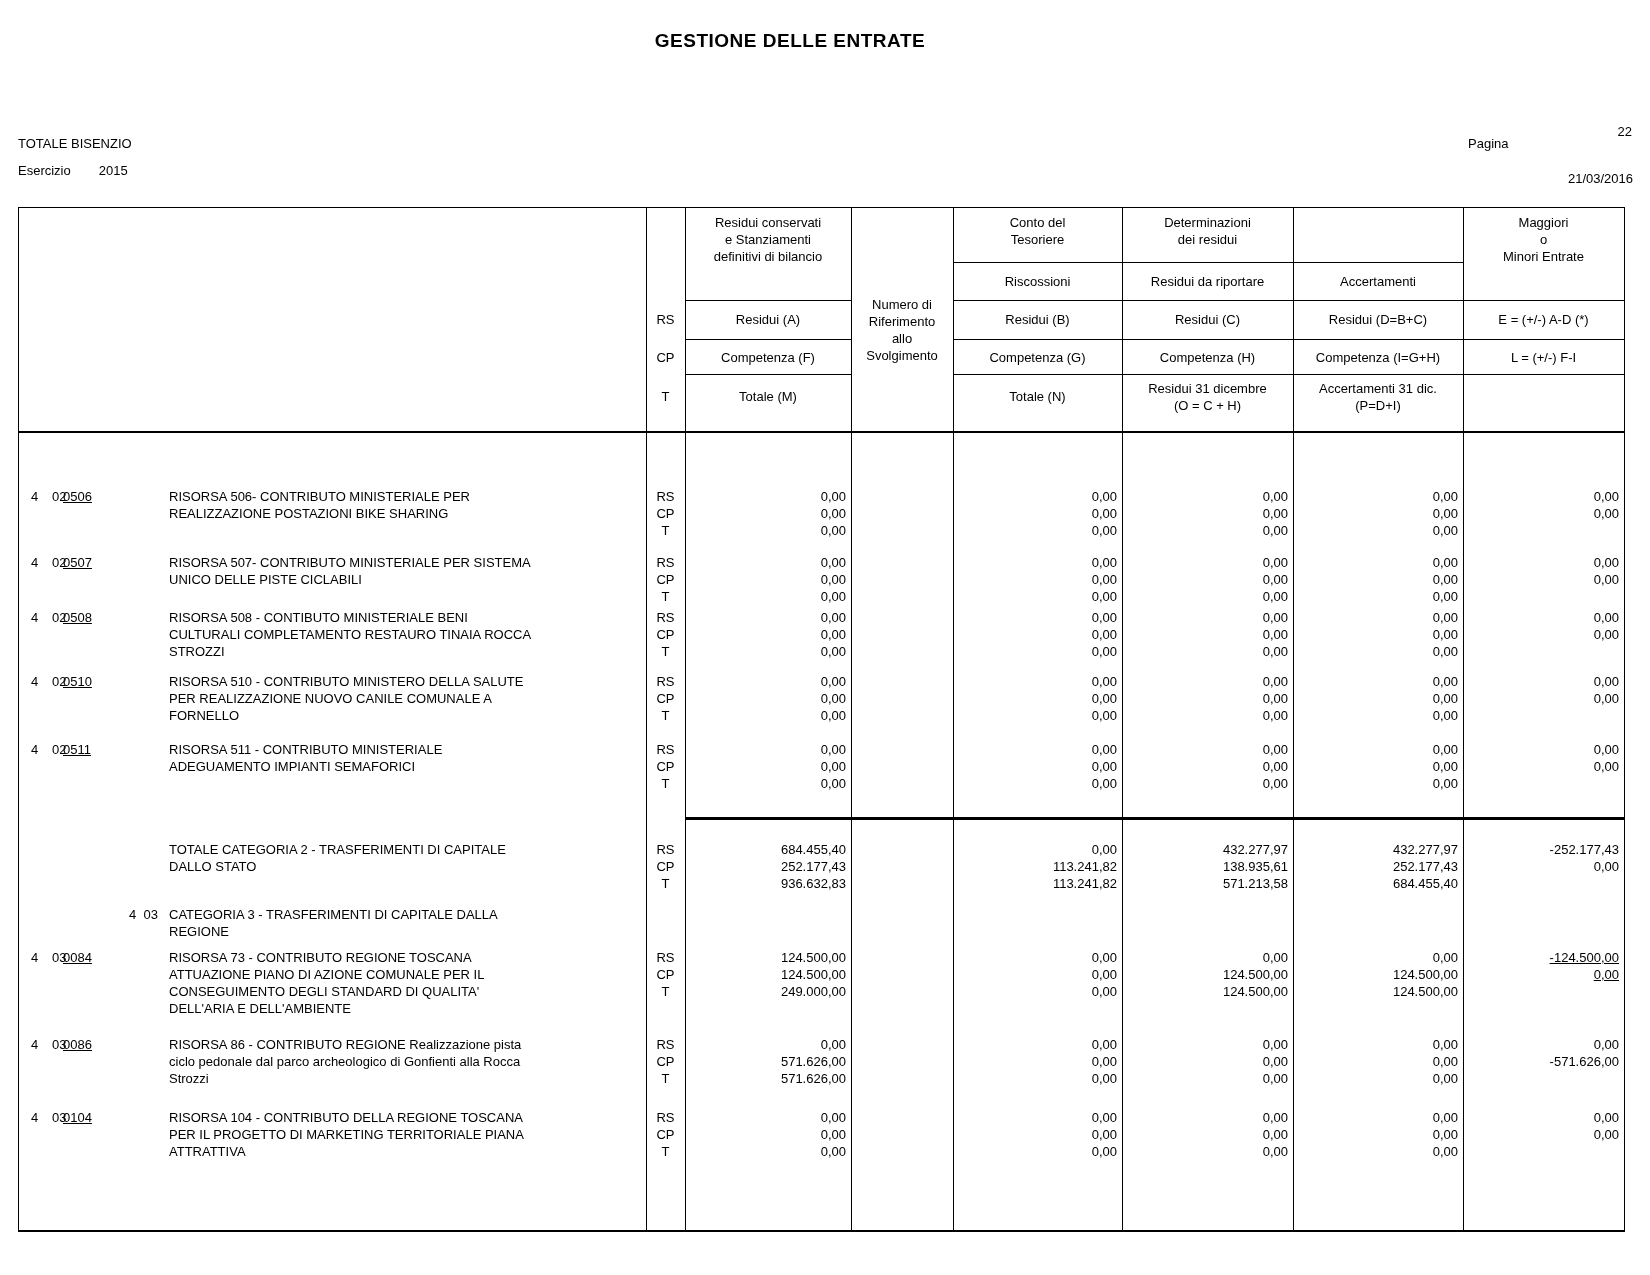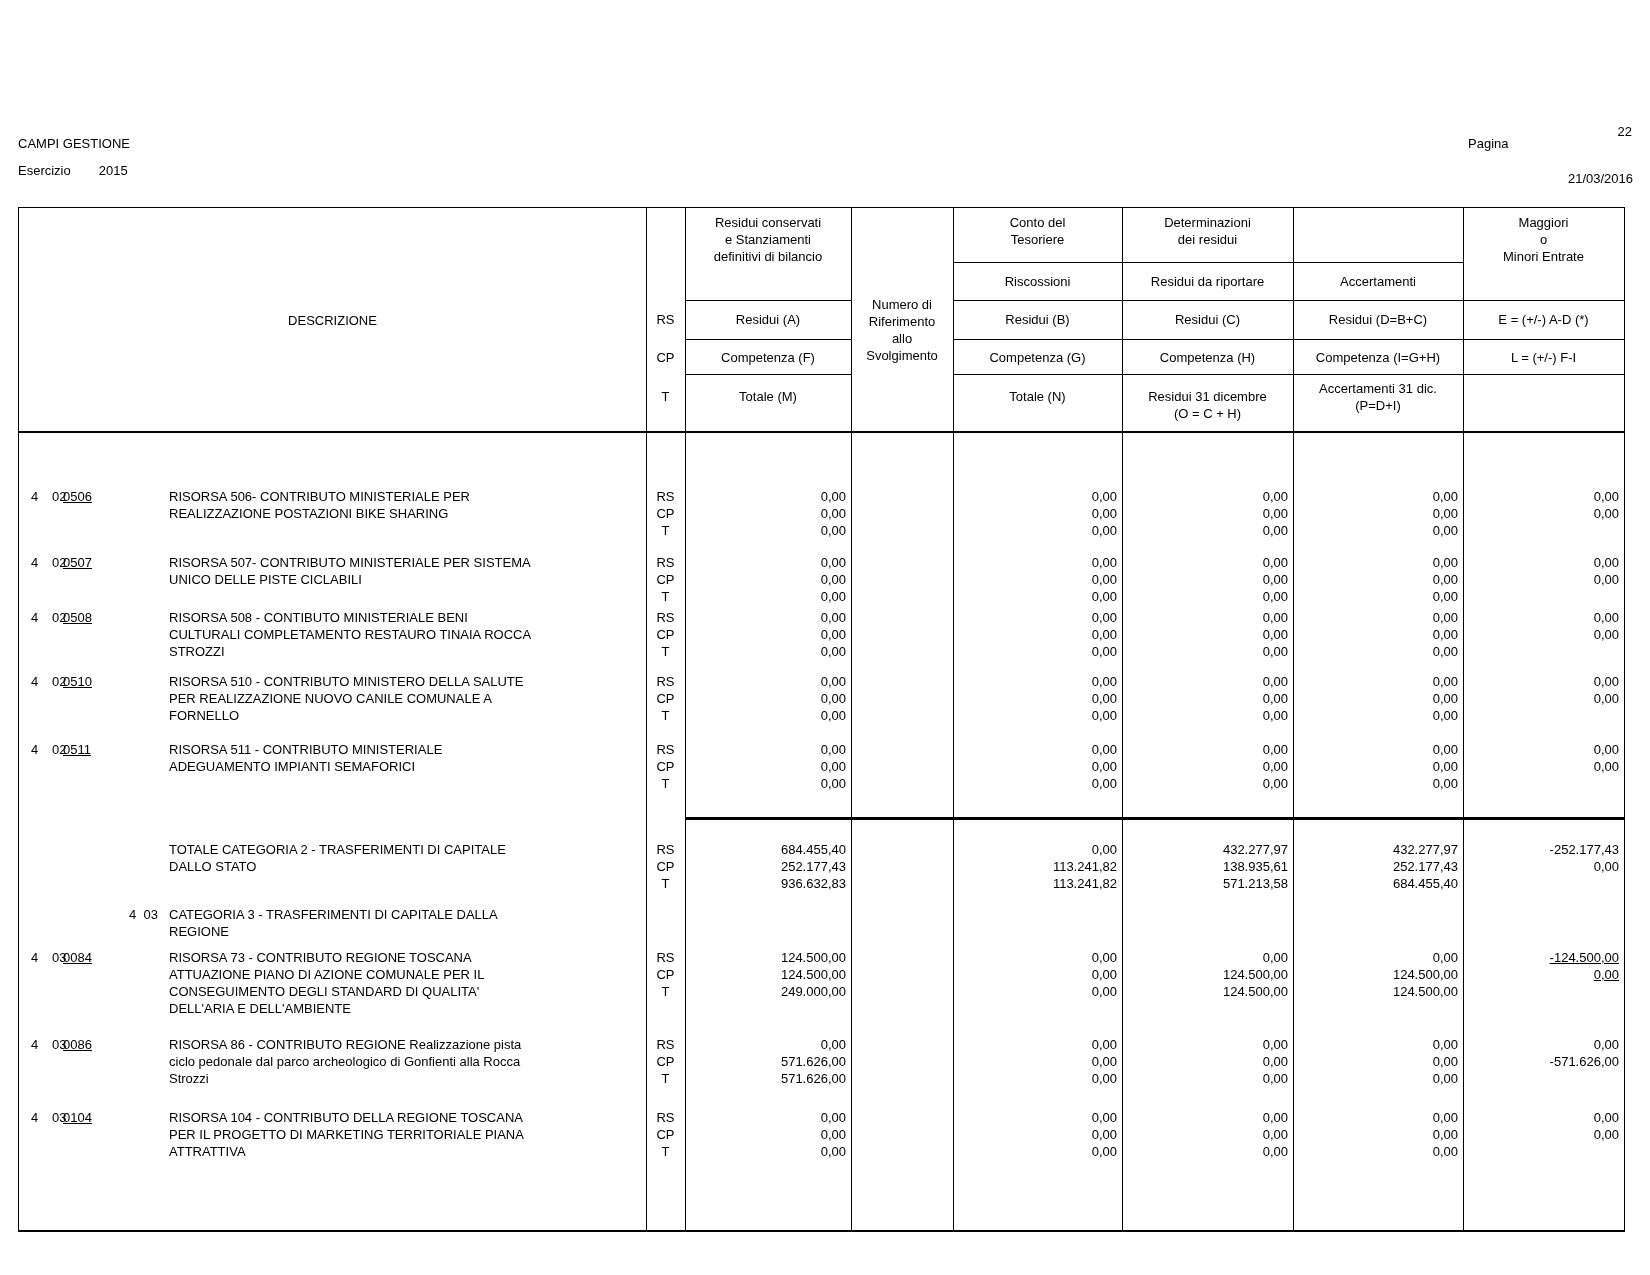--- a/index.html
+++ b/index.html
@@ -29,22 +29,23 @@
   .desc{position:absolute;left:150px;top:0;width:472px;white-space:pre-line;}
   .rst{position:absolute;left:627px;top:0;width:39px;text-align:center;}
   .vcell{position:absolute;top:0;text-align:right;padding-right:5px;box-sizing:border-box;}
   .vline{min-height:17px;}
 </style>
 </head>
 <body>
 
 <div class="page">
 
-
-  <div class="abs hdr-left1">CAMPI GESTIONE</div>
+  <div class="abs title">GESTIONE DELLE ENTRATE</div>
+
+  <div class="abs hdr-left1">TOTALE BISENZIO</div>
   <div class="abs hdr-left2"><span>Esercizio</span><span class="val">2015</span></div>
   <div class="abs pagina-label">Pagina</div>
   <div class="abs pagina-value">22</div>
   <div class="abs date">21/03/2016</div>
 
   <div class="table">
 
     <div class="thead">
 
       <div class="vl" style="left:627px"></div>
@@ -67,21 +68,20 @@
       <div class="hl" style="left:1103px;width:171px;top:131px"></div>
       <div class="hl" style="left:1103px;width:171px;top:166px"></div>
       <div class="hl" style="left:1274px;width:170px;top:54px"></div>
       <div class="hl" style="left:1274px;width:170px;top:92px"></div>
       <div class="hl" style="left:1274px;width:170px;top:131px"></div>
       <div class="hl" style="left:1274px;width:170px;top:166px"></div>
       <div class="hl" style="left:1444px;width:161px;top:92px"></div>
       <div class="hl" style="left:1444px;width:161px;top:131px"></div>
       <div class="hl" style="left:1444px;width:161px;top:166px"></div>
 
-      <div class="hcell" style="left:0;width:627px;top:104px">DESCRIZIONE</div>
       <div class="hcell" style="left:627px;width:39px;top:103px">RS</div>
       <div class="hcell" style="left:627px;width:39px;top:141px">CP</div>
       <div class="hcell" style="left:627px;width:39px;top:180px">T</div>
       <div class="hcell" style="left:666px;width:166px;top:6px">Residui conservati
 e Stanziamenti
 definitivi di bilancio</div>
       <div class="hcell" style="left:832px;width:102px;top:88px">Numero di
 Riferimento
 allo
 Svolgimento</div>
@@ -96,21 +96,21 @@
       <div class="hcell" style="left:1103px;width:171px;top:65px">Residui da riportare</div>
       <div class="hcell" style="left:1274px;width:170px;top:65px">Accertamenti</div>
       <div class="hcell" style="left:666px;width:166px;top:103px">Residui (A)</div>
       <div class="hcell" style="left:666px;width:166px;top:141px">Competenza (F)</div>
       <div class="hcell" style="left:666px;width:166px;top:180px">Totale (M)</div>
       <div class="hcell" style="left:934px;width:169px;top:103px">Residui (B)</div>
       <div class="hcell" style="left:934px;width:169px;top:141px">Competenza (G)</div>
       <div class="hcell" style="left:934px;width:169px;top:180px">Totale (N)</div>
       <div class="hcell" style="left:1103px;width:171px;top:103px">Residui (C)</div>
       <div class="hcell" style="left:1103px;width:171px;top:141px">Competenza (H)</div>
-      <div class="hcell" style="left:1103px;width:171px;top:180px">Residui 31 dicembre
+      <div class="hcell" style="left:1103px;width:171px;top:172px">Residui 31 dicembre
 (O = C + H)</div>
       <div class="hcell" style="left:1274px;width:170px;top:103px">Residui (D=B+C)</div>
       <div class="hcell" style="left:1274px;width:170px;top:141px">Competenza (I=G+H)</div>
       <div class="hcell" style="left:1274px;width:170px;top:172px">Accertamenti 31 dic.
 (P=D+I)</div>
       <div class="hcell" style="left:1444px;width:161px;top:103px">E = (+/-) A-D (*)</div>
       <div class="hcell" style="left:1444px;width:161px;top:141px">L = (+/-) F-I</div>
     </div>
 
     <div class="tbody" id="tbody">

